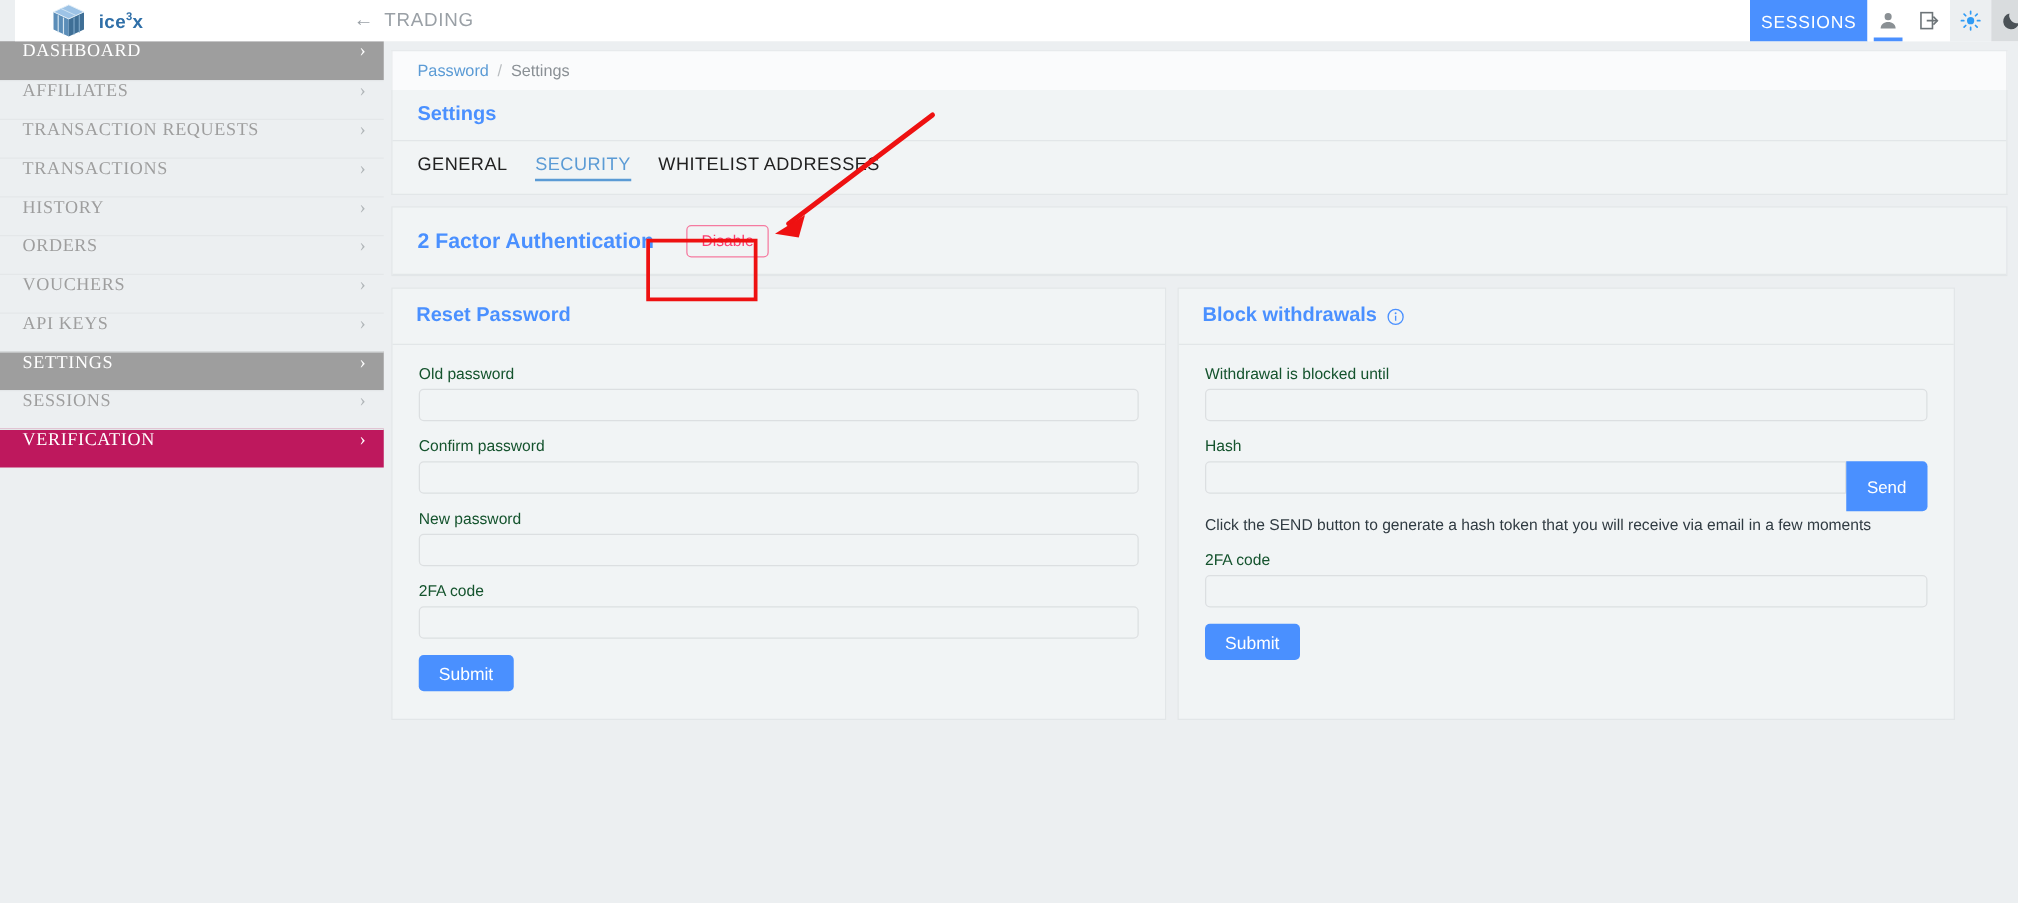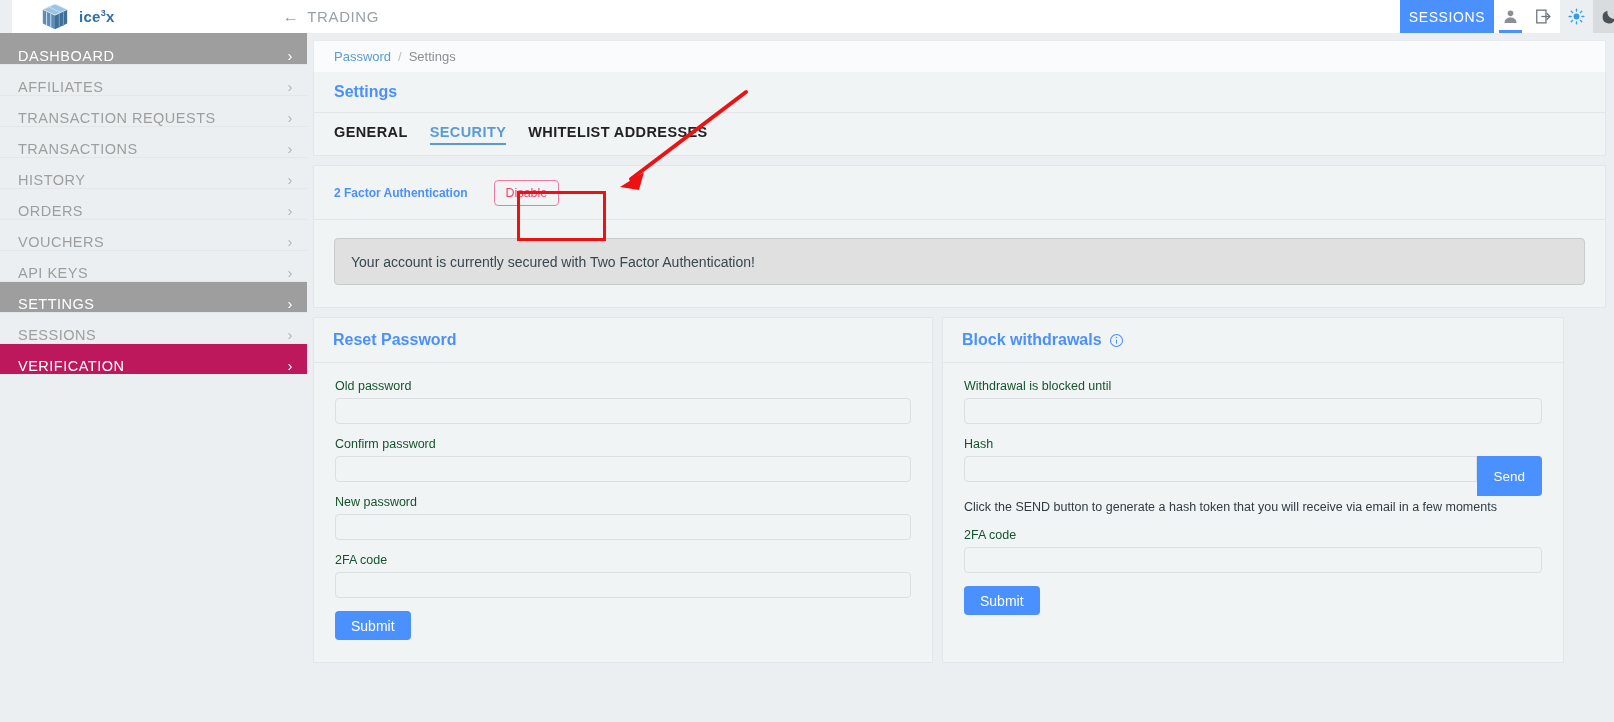--- a/index.html
+++ b/index.html
@@ -50,23 +50,23 @@
   }
   .icon-slot.sun { background: #eceff1; }
   .icon-slot.moon { background: #d9dcde; }
 
   
   .sidebar {
     position: absolute; top: 33px; left: 0; width: 307px; height: 689px;
     background: #eceff1; z-index: 20;
   }
   .side-item {
-    height: 31px; display: flex; align-items: flex-end;
+    height: 31px; display: flex; align-items: flex-start;
     padding: 0 14px 0 18px; color: #9e9e9e; font-size: 14.5px;
-    letter-spacing: .5px; cursor: pointer; position: relative;
+    letter-spacing: .5px; cursor: pointer; position: relative; font-family: Liberation Serif, serif;
   }
   .side-item + .side-item { border-top: 1px solid #e4e7e9; }
   .side-item .chev { margin-left: auto; font-size: 15px; color: #b0b5b8; }
   .side-item.sel { background: #9e9e9e; color: #ffffff; }
   .side-item.sel .chev { color: #ffffff; }
   .side-item.alert { background: #be185d; color: #ffffff; }
   .side-item.alert .chev { color: #ffffff; }
 
   
   .main {
@@ -89,34 +89,33 @@
   .settings-head {
     height: 41px; display: flex; align-items: center; padding-left: 20px;
     border-bottom: 1px solid #e2e6e8;
   }
   .settings-title {
     color: #4a90ff; font-size: 16px; font-weight: bold;
   }
   .tabs {
     height: 42px; display: flex; align-items: center; gap: 22px;
     padding-left: 20px;
-    font-weight: bold;
   }
   .tab {
     font-size: 14.5px; color: #212121; letter-spacing: .4px;
     cursor: pointer; padding-bottom: 3px; border-bottom: 2px solid transparent;
   }
   .tab.active { color: #5b9bd5; border-bottom-color: #5b9bd5; }
 
   .tfa-card { margin-top: 9px; }
   .tfa-head {
     height: 54px; display: flex; align-items: center; padding-left: 20px;
     gap: 26px; border-bottom: 1px solid #e2e6e8;
   }
-  .tfa-title { color: #4a90ff; font-size: 12px; font-weight: bold; }
+  .tfa-title { color: #4a90ff; font-size: 17px; font-weight: bold; }
   .disable-btn {
     border: 1px solid #f57aa0; color: #fc3d6e; background: transparent;
     border-radius: 4px; font-size: 12.5px; padding: 5px 11px; cursor: pointer;
     font-family: "Liberation Sans", sans-serif;
   }
   .tfa-body { padding: 18px 20px 22px 20px; }
   .notice {
     background: #e0e0e0; border: 1px solid #c9cccd; border-radius: 4px;
     height: 47px; display: flex; align-items: center; padding-left: 16px;
     font-size: 14px; color: #37474f;
@@ -292,23 +291,20 @@
         <span class="tab">GENERAL</span>
         <span class="tab active">SECURITY</span>
         <span class="tab">WHITELIST ADDRESSES</span>
       </div>
   </div>
 
   <div class="card tfa-card">
     <div class="tfa-head">
       <span class="tfa-title">2 Factor Authentication</span>
       <button class="disable-btn">Disable</button>
-    </div>
-    <div class="tfa-body">
-      <div class="notice">Your account is currently secured with Two Factor Authentication!</div>
     </div>
   </div>
 
   <div class="cols">
 
     <div class="card col-left">
       <div class="panel-head">
         <span class="panel-title">Reset Password</span>
       </div>
       <div class="panel-body">

